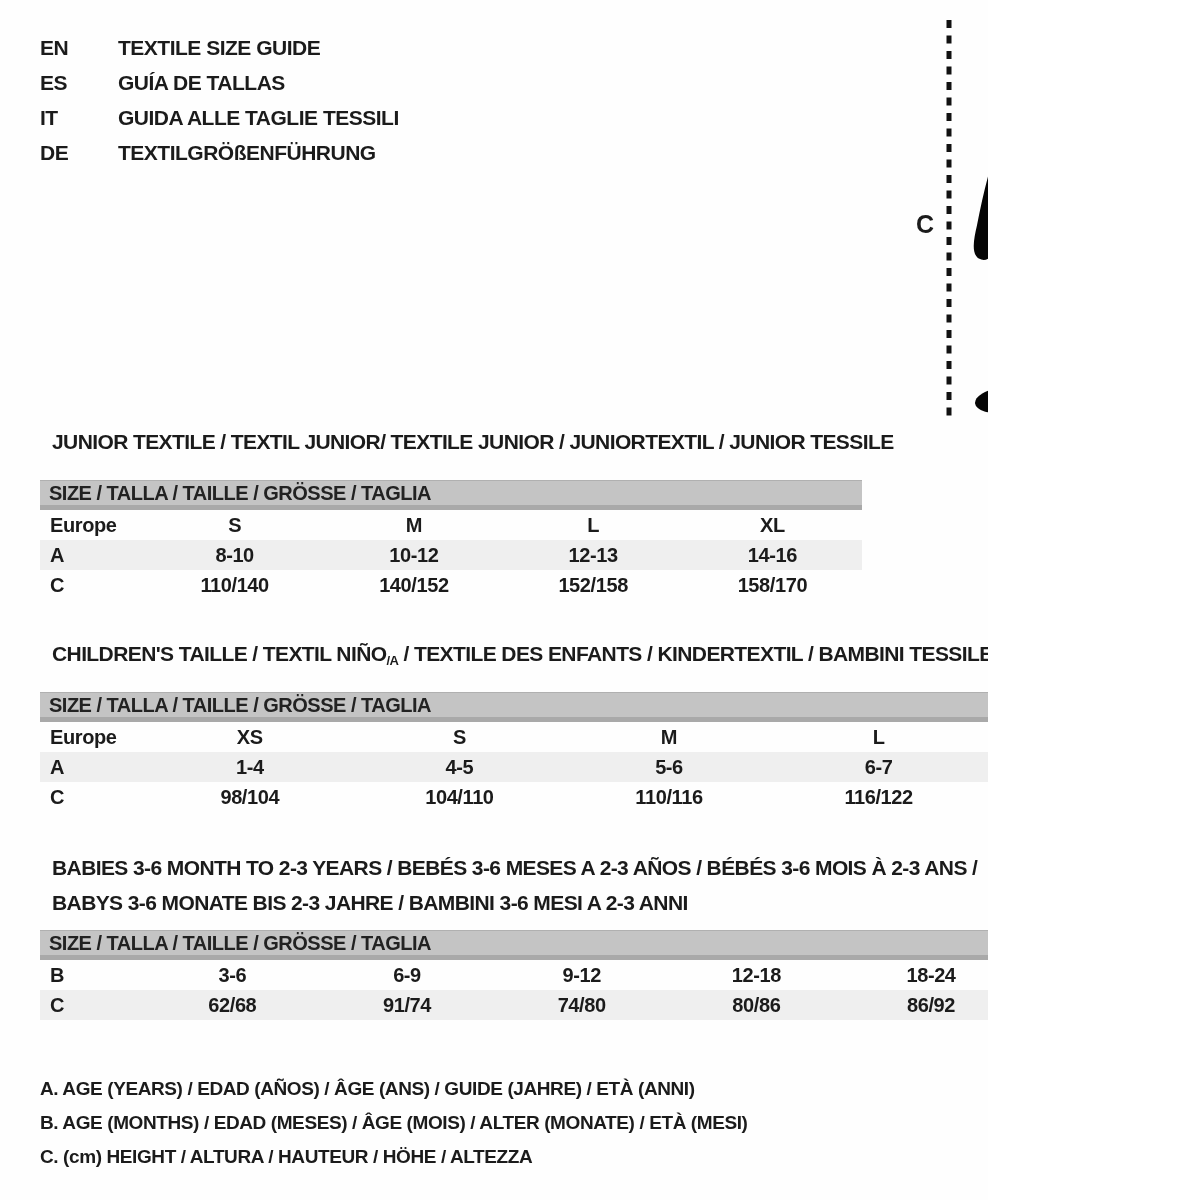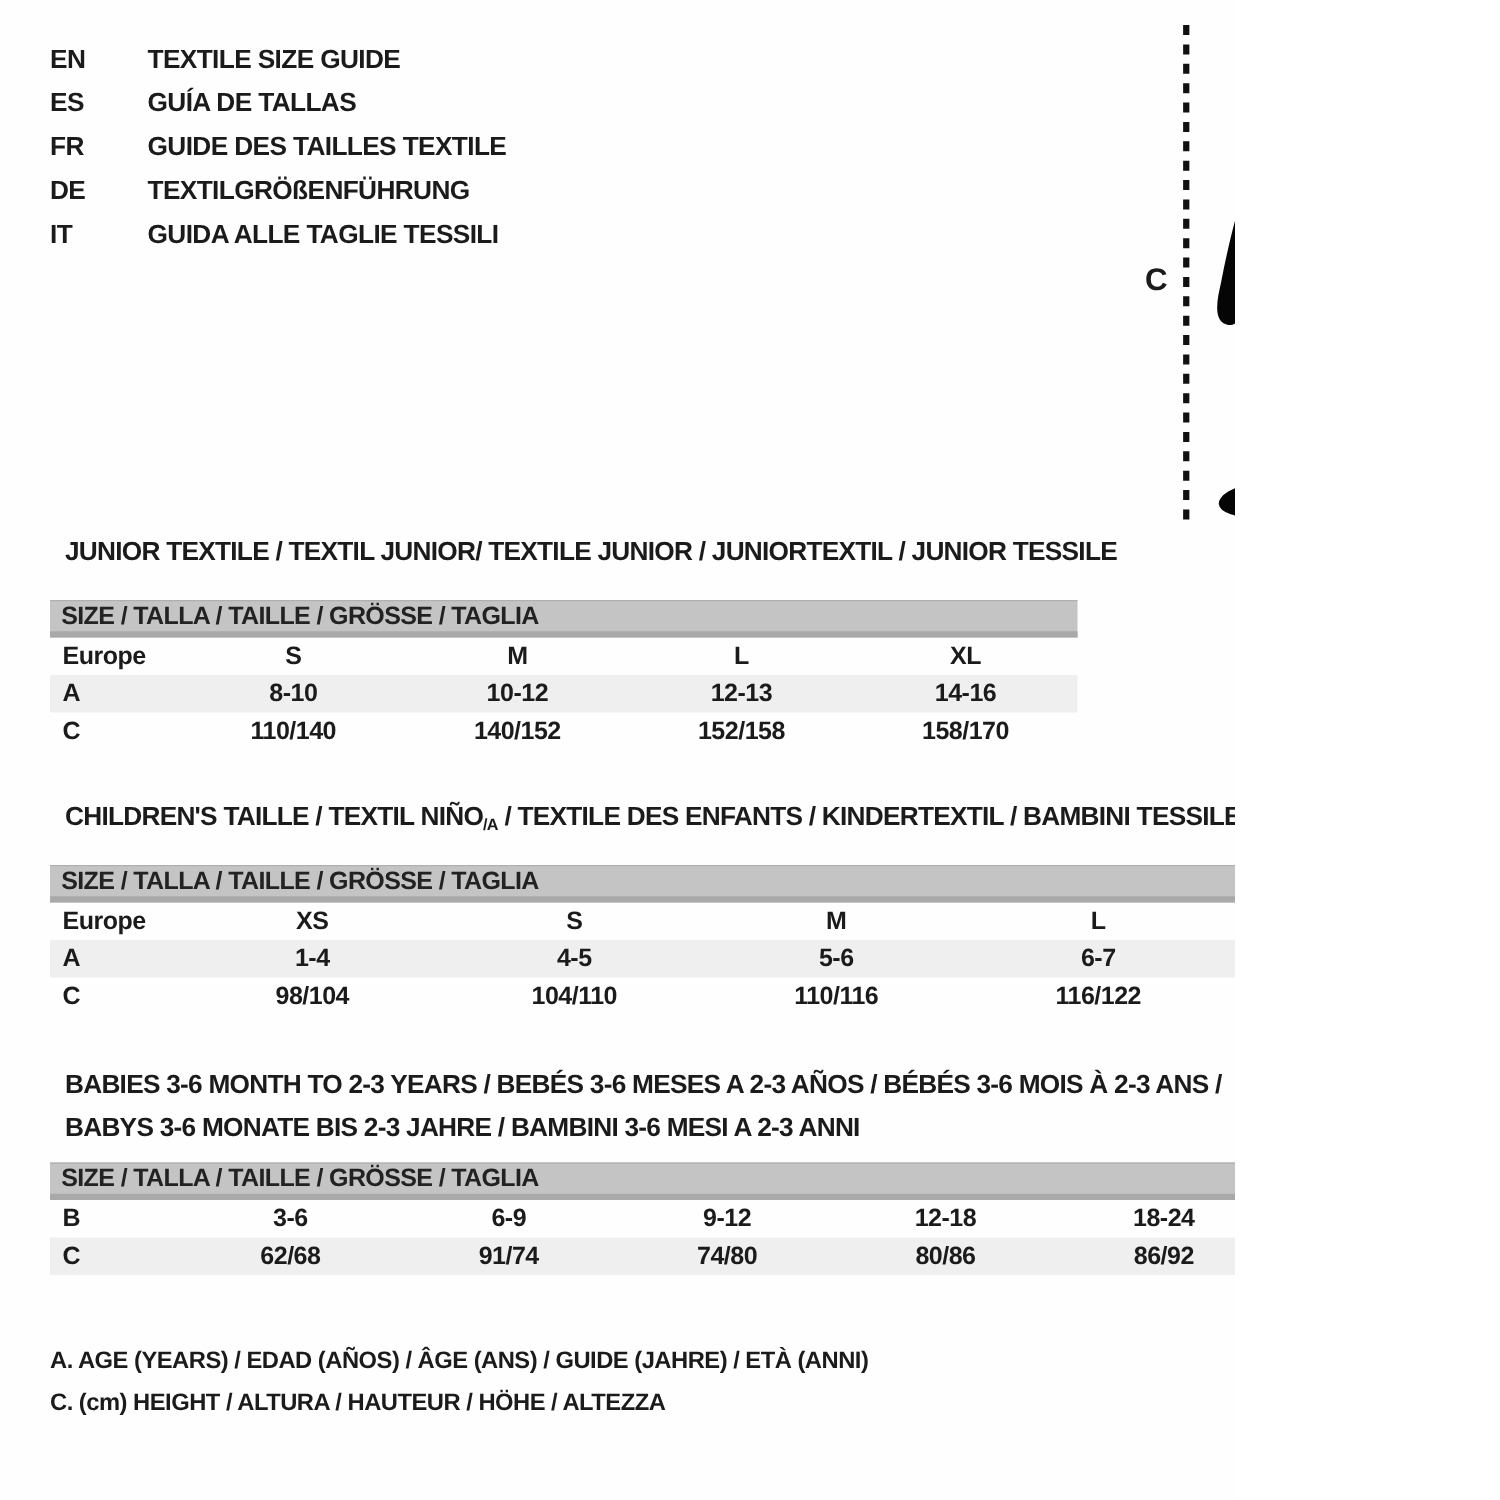--- a/index.html
+++ b/index.html
@@ -56,30 +56,26 @@
   <div class="langs">
     <div class="lang-row">
       <span class="lang-code">EN</span>
       <span class="lang-label">TEXTILE SIZE GUIDE</span>
     </div>
     <div class="lang-row">
       <span class="lang-code">ES</span>
       <span class="lang-label">GUÍA DE TALLAS</span>
     </div>
     <div class="lang-row">
-      <span class="lang-code">FR</span>
-      <span class="lang-label">GUIDE DES TAILLES TEXTILE</span>
+      <span class="lang-code">IT</span>
+      <span class="lang-label">GUIDA ALLE TAGLIE TESSILI</span>
     </div>
     <div class="lang-row">
       <span class="lang-code">DE</span>
       <span class="lang-label">TEXTILGRÖßENFÜHRUNG</span>
-    </div>
-    <div class="lang-row">
-      <span class="lang-code">IT</span>
-      <span class="lang-label">GUIDA ALLE TAGLIE TESSILI</span>
     </div>
   </div>
 
   <div class="measure-line">
     <svg width="6" height="397" aria-hidden="true">
       <line x1="3" y1="0" x2="3" y2="397" stroke="#111111" stroke-width="5" stroke-dasharray="8 7.5"></line>
     </svg>
   </div>
   <div class="measure-label">C</div>
 
@@ -178,16 +174,17 @@
       <div class="c">91/74</div>
       <div class="c">74/80</div>
       <div class="c">80/86</div>
       <div class="c">86/92</div>
       <div class="c">92/98</div>
     </div>
   </div>
 
   <div class="footnotes">
     <div class="footnote">A. AGE (YEARS) / EDAD (AÑOS) / ÂGE (ANS) / GUIDE (JAHRE) / ETÀ (ANNI)</div>
+    <div class="footnote">B. AGE (MONTHS) / EDAD (MESES) / ÂGE (MOIS) / ALTER (MONATE) / ETÀ (MESI)</div>
     <div class="footnote">C. (cm) HEIGHT / ALTURA / HAUTEUR / HÖHE / ALTEZZA</div>
   </div>
 
 </div>
 
 </body></html>

